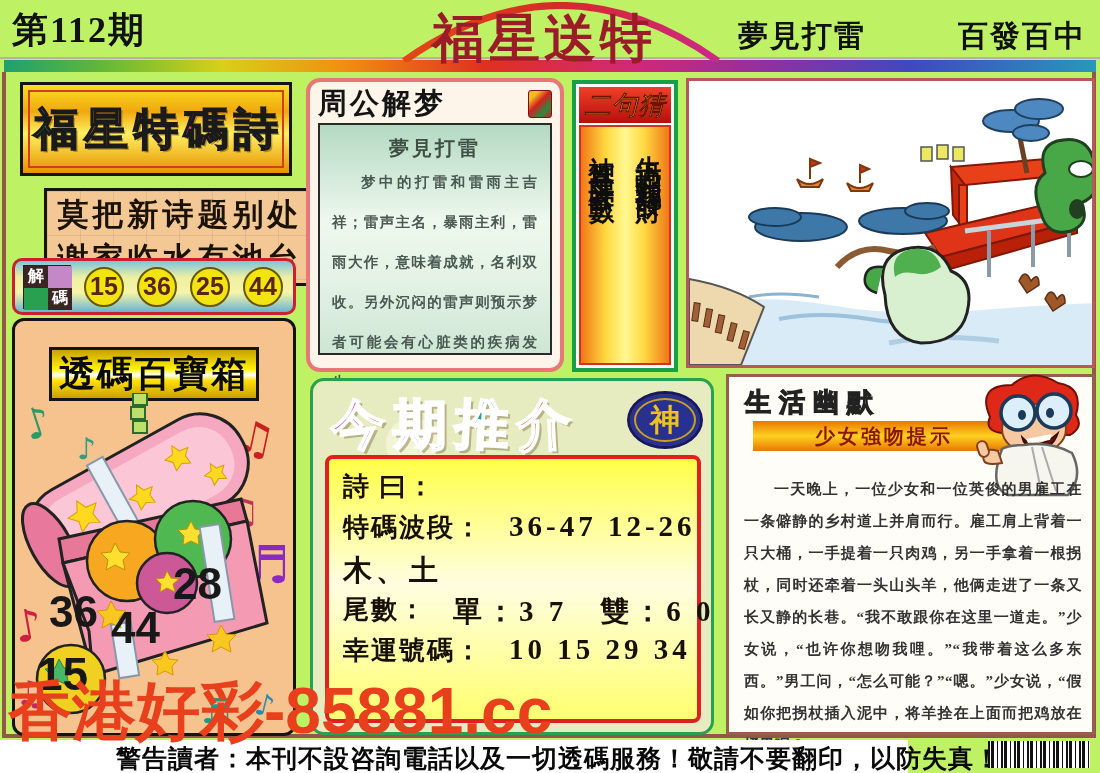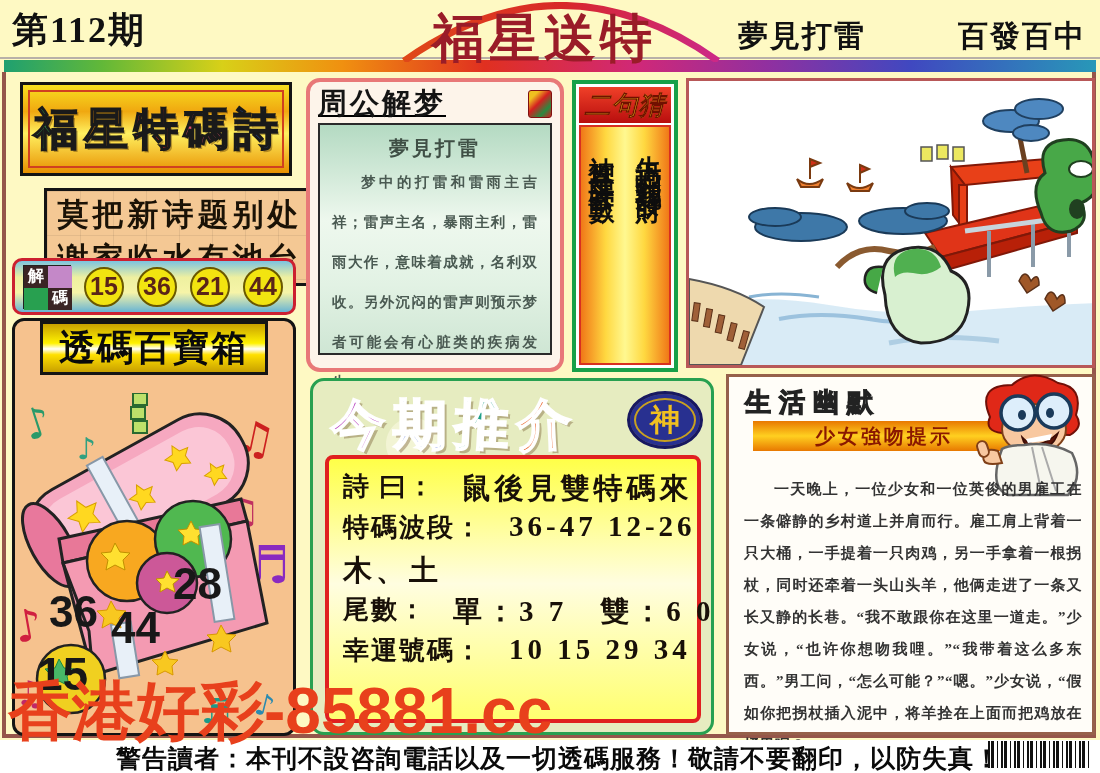--- a/index.html
+++ b/index.html
@@ -1,16 +1,16 @@
 <!DOCTYPE html>
 <html><head>
 <meta charset="utf-8">
 <style>
   html,body{margin:0;padding:0;background:#e8e8e8;}
-  #page{position:relative;width:1100px;height:773px;background:#fef9c3;overflow:hidden;
+  #page{position:relative;width:1100px;height:773px;background:#bef264;overflow:hidden;
         font-family:"Liberation Sans",sans-serif;padding-left:16px;}
   [data-interactable]{box-sizing:border-box;}
 
   
   .issue{position:absolute;left:12px;top:6px;font:900 36px "Liberation Serif",serif;color:#111;letter-spacing:2px;}
   .main-title{position:absolute;left:432px;top:4px;font:900 52px "Liberation Serif",serif;color:#9a1c28;letter-spacing:4px;z-index:3;}
   .arc-svg{position:absolute;left:398px;top:2px;z-index:2;}
   .tag1{position:absolute;left:738px;top:16px;font:900 30px "Liberation Sans",sans-serif;color:#111;letter-spacing:2px;}
   .tag2{position:absolute;left:958px;top:16px;font:900 30px "Liberation Sans",sans-serif;color:#111;letter-spacing:2px;}
   .hairline{position:absolute;left:0;top:57px;width:1100px;height:2px;background:#b8b0a8;}
@@ -41,31 +41,31 @@
      background:linear-gradient(180deg,#7cc4e0,#eef0a0 32%,#f6f4a8 62%,#68b4d4);
      display:flex;align-items:center;padding:0 8px;gap:13px;}
   .decode-grid{width:48px;height:44px;display:grid;grid-template-columns:24px 24px;grid-template-rows:22px 22px;border:1px solid #222;}
   .decode-grid .c{display:flex;align-items:center;justify-content:center;font:900 16px "Liberation Serif",serif;color:#fff;}
   .dg-tl{background:#3a2424}.dg-tr{background:#c488c8}.dg-bl{background:#28a050}.dg-br{background:#3a2424}
   .ball{width:40px;height:40px;border-radius:50%;background:#f2e410;border:2px solid #6a5800;
      display:flex;align-items:center;justify-content:center;font:900 25px "Liberation Sans",sans-serif;color:#5a2418;}
 
   .treasure-box{position:absolute;left:12px;top:318px;width:284px;height:418px;border:3px solid #141414;border-radius:12px;
      background:#f6c28e;overflow:hidden;}
-  .treasure-banner{margin:0 auto 0;width:228px;height:54px;border:3px solid #141414;
+  .treasure-banner{margin:26px auto 0;width:210px;height:54px;border:3px solid #141414;
      background:linear-gradient(180deg,#c8a000,#fff200 40%,#ffffff 52%,#ffe000 64%,#c8a000);
      display:flex;align-items:center;justify-content:center;font:900 36px "Liberation Serif",serif;color:#0a0a0a;letter-spacing:2px;text-align:right;}
   .chest-svg{position:absolute;left:0;top:72px;}
   .chest-num{position:absolute;font:900 44px "Liberation Sans",sans-serif;color:#181818;z-index:5;}
   .cn36{left:34px;top:266px}.cn44{left:96px;top:282px}.cn28{left:158px;top:238px}.cn15{left:22px;top:326px;font-size:46px;}
 
   
   .dream-box{position:absolute;left:306px;top:78px;width:258px;height:294px;border:4px solid #e87878;border-radius:14px;
      background:#fdf4ea;padding:5px 8px;}
-  .dream-head{display:flex;align-items:center;justify-content:space-between;height:34px;text-decoration:underline;}
+  .dream-head{display:flex;align-items:center;justify-content:space-between;height:34px;}
   .dream-title{font:900 29px "Liberation Serif",serif;color:#141414;letter-spacing:3px;}
   .dream-seal{width:24px;height:28px;border:1px solid #801010;border-radius:3px;
      background:linear-gradient(135deg,#f0c020 20%,#d42020 45%,#2a8a40 75%,#d42020);}
   .dream-inner{border:2px solid #2a2a2a;height:232px;margin-top:2px;
      background:linear-gradient(180deg,#b4dac2,#eef8ee 42%,#e2f2e4 70%,#cfe6d4);padding:6px 12px;}
   .dream-heading{text-align:center;font:700 20px "Liberation Serif",serif;color:#3f4f45;letter-spacing:3px;margin-top:4px;}
   .dream-body{font:700 14.5px "Liberation Serif",serif;color:#4a5a52;line-height:40px;text-align:justify;text-indent:2em;letter-spacing:1px;}
 
   
   .two-box{position:absolute;left:572px;top:80px;width:106px;height:292px;border:4px solid #18a048;background:#fff;padding:3px;
@@ -104,21 +104,21 @@
   .humor-title{position:absolute;left:16px;top:8px;font:900 26px "Liberation Sans",sans-serif;color:#666;
      -webkit-text-stroke:1.2px #222;letter-spacing:8px;}
   .humor-banner{position:absolute;left:24px;top:44px;width:262px;height:30px;
      background:linear-gradient(180deg,#e87800,#ffd020 50%,#e87800);
      display:flex;align-items:center;justify-content:center;font:900 20px "Liberation Serif",serif;color:#8a1800;letter-spacing:3px;}
   .humor-cartoon{position:absolute;right:2px;top:-6px;}
   .humor-body{position:absolute;left:15px;top:96px;width:338px;font:700 15px "Liberation Serif",serif;color:#333;
      line-height:32px;text-align:justify;text-indent:2em;letter-spacing:.5px;}
 
   
-  .footer{position:absolute;left:0;top:740px;width:1100px;height:33px;background:#fff;text-decoration:underline;}
+  .footer{position:absolute;left:0;top:740px;width:908px;height:33px;background:#fff;text-decoration:underline;}
   .warning{position:absolute;left:116px;top:2px;font:900 25px "Liberation Serif",serif;color:#0a0a0a;letter-spacing:1px;white-space:nowrap;}
   .barcode{position:absolute;left:988px;top:1px;width:102px;height:27px;
      background:repeating-linear-gradient(90deg,#111 0 2px,#fff 2px 3px,#111 3px 6px,#fff 6px 9px,#111 9px 10px,#fff 10px 13px);}
 
   
   .watermark{position:absolute;left:8px;top:668px;z-index:60;font:900 64px "Liberation Sans",sans-serif;color:#e8401c;
      letter-spacing:0;white-space:nowrap;}
 </style>
 </head>
 <body>
@@ -160,21 +160,21 @@
 
   <div class="decode-bar" data-interactable="false">
     <div class="decode-grid" data-interactable="false">
       <div class="c dg-tl" data-interactable="false">解</div>
       <div class="c dg-tr" data-interactable="false"></div>
       <div class="c dg-bl" data-interactable="false"></div>
       <div class="c dg-br" data-interactable="false">碼</div>
     </div>
     <div class="ball" data-interactable="false">15</div>
     <div class="ball" data-interactable="false">36</div>
-    <div class="ball" data-interactable="false">21</div>
+    <div class="ball" data-interactable="false">25</div>
     <div class="ball" data-interactable="false">44</div>
   </div>
 
   <div class="treasure-box" data-interactable="false">
     <div class="treasure-banner" data-interactable="false">透碼百寶箱</div>
     <svg class="chest-svg" width="284" height="346" viewBox="0 0 284 346" data-interactable="false">
 
       <g font-family="DejaVu Sans" font-weight="bold">
         <text x="14" y="48" font-size="42" fill="#2a9a6a" transform="rotate(-18 14 48)">♪</text>
         <text x="62" y="66" font-size="30" fill="#30a080">♪</text>
@@ -338,21 +338,20 @@
     <div class="reco-title" data-interactable="false">
       <span class="rtc0" data-interactable="false">今</span>
       <span class="rtc1" data-interactable="false">期</span>
       <span class="rtc2" data-interactable="false">推</span>
       <span class="rtc3" data-interactable="false">介</span>
     </div>
     <div class="reco-badge" data-interactable="false">神</div>
     <div class="reco-yellow" data-interactable="false">
       <div class="reco-row" data-interactable="false">
         <span class="lab" data-interactable="false">詩 曰：</span>
-        <span class="val" data-interactable="false">鼠後見雙特碼來</span>
       </div>
       <div class="reco-row" data-interactable="false">
         <span class="lab" data-interactable="false">特碼波段：</span>
         <span class="val" data-interactable="false">36-47  12-26</span>
       </div>
       <div class="reco-row" data-interactable="false">
         <span class="val" data-interactable="false">木、土</span>
       </div>
       <div class="reco-row" data-interactable="false">
         <span class="lab" data-interactable="false">尾數：</span>

